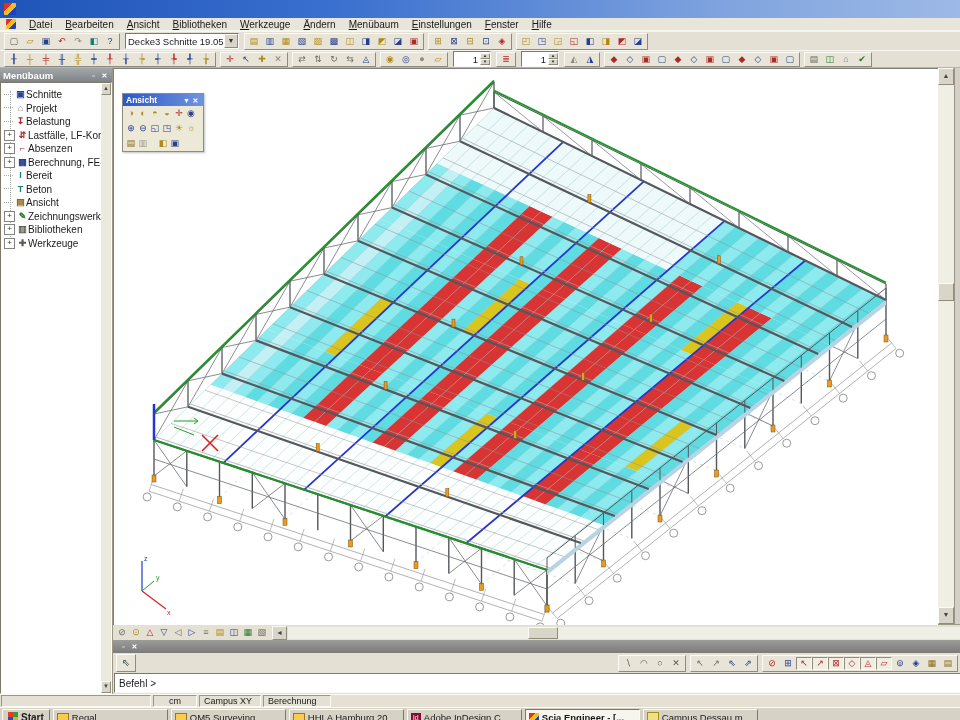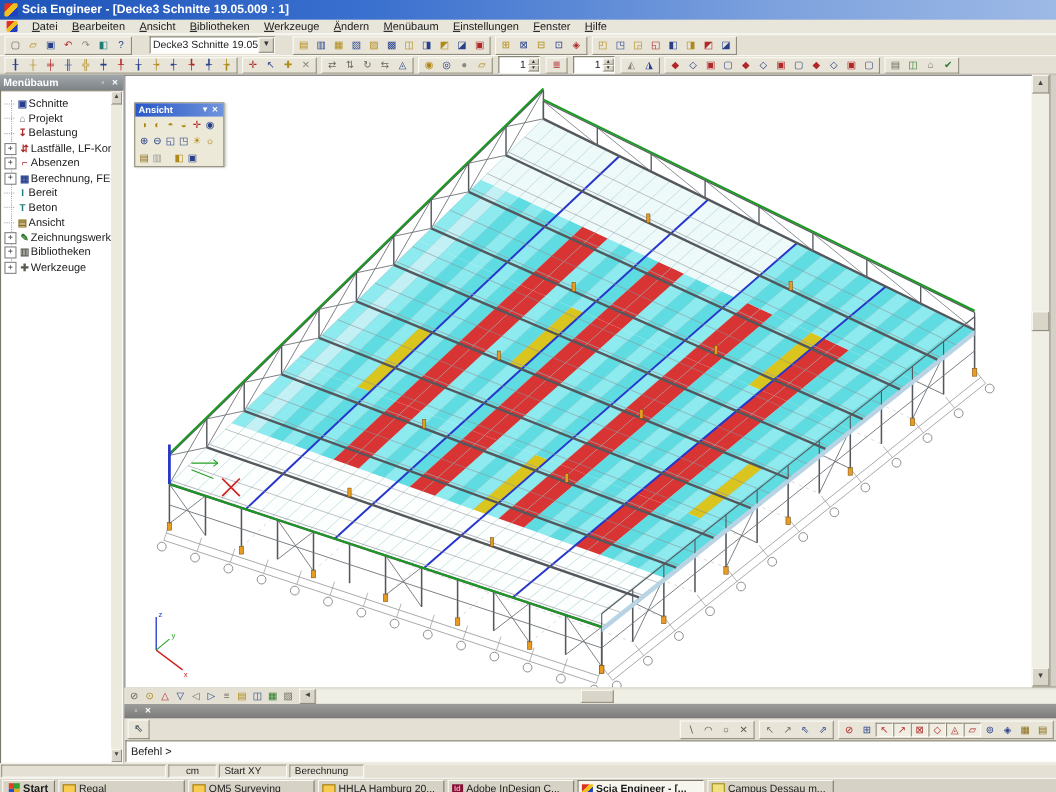--- a/index.html
+++ b/index.html
@@ -19,21 +19,21 @@
   .menu-item u{text-decoration:underline;}
   
   .tb{display:flex;align-items:center;background:#e4e1d4;border-top:1px solid #f8f7f2;padding:0 2px;white-space:nowrap;overflow:hidden;}
   .tb1{height:18px;}
   .tb2{height:16px;border-bottom:1px solid #b7b4a6;}
   .tgrp{display:inline-flex;align-items:center;margin:0 2px;padding:0 1px;background:#e8e5d8;
     border:1px solid;border-color:#fbfaf5 #8f8c7c #8f8c7c #fbfaf5;height:15px;}
   .tb2 .tgrp{height:13px;}
   .tbtn{display:inline-block;width:16px;height:13px;line-height:13px;text-align:center;font-size:9px;cursor:default;}
   .tbtn.pressed{background:#f0eee2;border:1px solid;border-color:#8f8c7c #fbfaf5 #fbfaf5 #8f8c7c;height:11px;line-height:11px;width:14px;}
-  .combo{display:inline-flex;align-items:center;height:14px;width:112px;background:#fff;margin:0 14px;
+  .combo{display:inline-flex;align-items:center;height:14px;width:112px;background:#fff;margin:0 3px;
     border:1px solid;border-color:#7c7968 #fbfaf5 #fbfaf5 #7c7968;font-size:9.5px;}
   .combo .cval{flex:1;padding:0 2px;overflow:hidden;white-space:nowrap;}
   .combo .cbtn{width:12px;height:12px;background:#d9d6c9;border:1px solid;border-color:#fbfaf5 #8f8c7c #8f8c7c #fbfaf5;
     font-size:7px;line-height:11px;text-align:center;color:#333;}
   .spin{display:inline-flex;align-items:center;height:14px;width:36px;background:#fff;margin:0 3px;position:relative;
     border:1px solid;border-color:#7c7968 #fbfaf5 #fbfaf5 #7c7968;font-size:9.5px;}
   .spin .sval{flex:1;text-align:right;padding-right:2px;}
   .spin .sbtns{display:flex;flex-direction:column;width:10px;height:12px;}
   .spin .spb{flex:1;background:#d9d6c9;border:1px solid;border-color:#fbfaf5 #8f8c7c #8f8c7c #fbfaf5;
     font-size:4.5px;line-height:4px;text-align:center;color:#333;}
@@ -116,21 +116,20 @@
   .tico.scia{background:linear-gradient(135deg,#e03020 0 35%,#f0c020 35% 65%,#2040c0 65% 100%);}
   .tico.campus{background:#f0e080;border:1px solid #a09020;height:8px;}
 </style>
 </head>
 <body>
 
 <div class="screen">
 
   <div class="titlebar">
     <span class="appicon"></span>
-    <span>Scia Engineer - [Decke3 Schnitte 19.05.009 : 1]</span>
   </div>
 
   <div class="menubar">
     <span class="mdiicon"></span>
   <span class="menu-item"><u>D</u>atei</span>
       <span class="menu-item"><u>B</u>earbeiten</span>
       <span class="menu-item"><u>A</u>nsicht</span>
       <span class="menu-item"><u>B</u>ibliotheken</span>
       <span class="menu-item"><u>W</u>erkzeuge</span>
       <span class="menu-item"><u>Ä</u>ndern</span>
@@ -975,21 +974,21 @@
         <div class="cmdinput">
           <span>Befehl &gt;</span>
         </div>
       </div>
     </div>
   </div>
 
   <div class="statusbar">
     <div class="scell s0"></div>
     <div class="scell s1">cm</div>
-    <div class="scell s2">Start XY</div>
+    <div class="scell s2">Campus XY</div>
     <div class="scell s4">Berechnung</div>
   </div>
 
   <div class="taskbar">
     <div class="startbtn">
       <span class="winlogo"></span>
       <span>Start</span>
     </div>
     <span id="tasks" style="display:inline-flex;gap:3px;">
         <span class="task">

